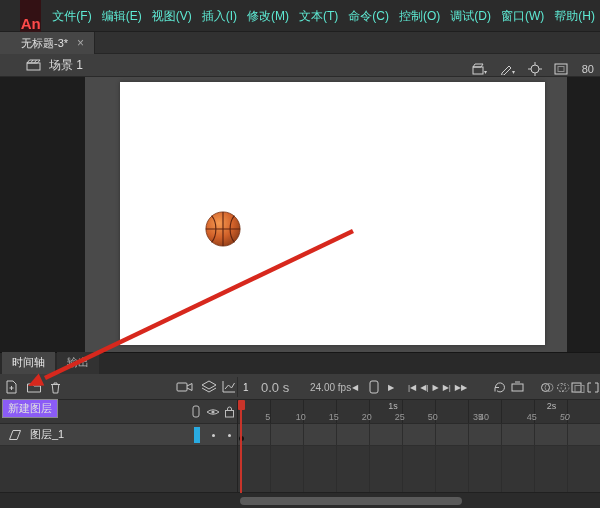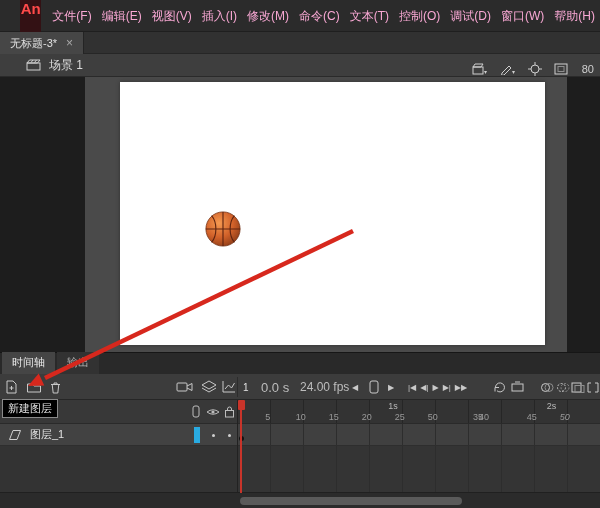--- a/index.html
+++ b/index.html
@@ -2,28 +2,28 @@
 <html><head>
 <meta charset="utf-8">
 <style>
   *{margin:0;padding:0;box-sizing:border-box;}
   html,body{width:600px;height:508px;}
   body{font-family:"Liberation Sans","DejaVu Sans",sans-serif;background:#333;overflow:hidden;}
   .app{position:relative;width:600px;height:508px;background:#333;overflow:hidden;}
 
   
   .menubar{position:absolute;top:0;left:0;right:0;height:32px;background:#2b2b2b;border-bottom:1px solid #1f1f1f;display:flex;align-items:center;}
-  .logo{width:34px;height:32px;background:#331114;color:#ff4a4a;font-weight:bold;font-size:15px;display:flex;align-items:flex-start;justify-content:center;margin-left:20px;}
+  .logo{width:34px;height:32px;background:#331114;color:#ff4a4a;font-weight:bold;font-size:15px;display:flex;align-items:flex-end;justify-content:center;margin-left:20px;}
   .menu-items{display:flex;align-items:center;height:100%;margin-left:6px;}
-  .menu-item{padding:0 5px;font-size:12px;color:#f9a8d4;line-height:32px;white-space:nowrap;cursor:default;}
+  .menu-item{padding:0 5px;font-size:12px;color:#5eead4;line-height:32px;white-space:nowrap;cursor:default;}
 
   
   .tabbar{position:absolute;top:32px;left:0;right:0;height:22px;background:#313131;border-bottom:1px solid #262626;}
   .doc-tab{position:absolute;left:0;top:0;height:22px;background:#464646;display:flex;align-items:center;gap:9px;padding:0 10px;border-right:1px solid #242424;}
-  .doc-title{font-size:11px;color:#e0e0e0;white-space:nowrap;}
+  .doc-title{font-size:11px;color:#e0e0e0;white-space:nowrap;margin-left:11px;}
   .doc-close{font-size:12px;color:#a8a8a8;cursor:pointer;line-height:1;}
 
   
   .scenebar{position:absolute;top:54px;left:0;right:0;height:23px;background:#3e3e3e;border-bottom:1px solid #2a2a2a;display:flex;align-items:center;padding:0 6px 0 26px;}
   .scene-label{margin-left:8px;font-size:12px;color:#dcdcdc;white-space:nowrap;}
   .scene-right{margin-left:auto;display:flex;align-items:center;gap:12px;margin-top:8px;}
   .zoom-value{font-size:11px;color:#cfcfcf;margin-left:2px;}
   .iconbtn{display:inline-flex;align-items:center;justify-content:center;cursor:pointer;}
 
   
@@ -43,21 +43,21 @@
   .tl-tab{font-size:11px;color:#aeaeae;padding:3px 10px 4px;background:#323232;white-space:nowrap;cursor:pointer;}
   .tl-tab.active{background:#454545;color:#e8e8e8;}
 
   .tl-controls{position:absolute;top:21px;left:0;right:0;height:26px;background:#3c3c3c;border-bottom:1px solid #262626;}
   .ctl{position:absolute;top:4px;height:18px;display:flex;align-items:center;justify-content:center;color:#c9c9c9;cursor:pointer;}
   .txt{cursor:default;}
   .c-newlayer{left:4px}.c-newfolder{left:26px}.c-delete{left:48px}
   .c-camera{left:176px}.c-depth{left:201px}.c-graph{left:221px}
   .c-frame{left:243px;font-size:10px;color:#e2e2e2}
   .c-time{left:261px;font-size:13px;color:#bdbdbd;white-space:nowrap}
-  .c-fps{left:300px;font-size:12px;color:#bdbdbd;white-space:nowrap}
+  .c-fps{left:310px;font-size:10px;color:#bdbdbd;white-space:nowrap}
   .c-prev{left:352px;font-size:8px}
   .c-stagebtn{left:369px}
   .c-next{left:388px;font-size:8px}
   .transport{position:absolute;left:408px;top:4px;height:18px;display:flex;align-items:center;gap:4px;}
   .transport-btn{font-size:8px;color:#c9c9c9;cursor:pointer;white-space:nowrap;}
   .c-loop1{left:492px}.c-loop2{left:510px}
   .c-on1{left:540px}.c-on2{left:556px}.c-on3{left:571px}.c-on4{left:586px}
   .vdiv{position:absolute;top:3px;height:20px;width:1px;background:#2c2c2c;}
 
   
@@ -80,41 +80,41 @@
   .ruler-num{position:absolute;bottom:1px;font-size:9px;color:#9a9a9a;transform:translateX(-50%);}
   .frames-row{position:absolute;top:24px;left:0;right:0;height:22px;background:repeating-linear-gradient(to right,#404040 0 32px,#2d2d2d 32px 33px);border-bottom:1px solid #2e2e2e;}
   .keyframe-dot{position:absolute;left:1px;bottom:4px;width:5px;height:5px;border-radius:50%;background:#121212;}
   .frames-empty{position:absolute;top:46px;left:0;right:0;bottom:0;background:repeating-linear-gradient(to right,#343434 0 32px,#2d2d2d 32px 33px);}
   .playhead-handle{position:absolute;left:0;top:0;width:7px;height:10px;background:#c8342a;border-radius:1px;z-index:6;cursor:grab;}
   .playhead-line{position:absolute;left:2px;top:0;width:2px;height:100%;background:#c8342a;z-index:5;}
 
   .tl-scroll{position:absolute;bottom:0;left:0;right:0;height:16px;background:#2b2b2b;border-top:1px solid #202020;}
   .scroll-thumb{position:absolute;left:240px;top:4px;width:222px;height:8px;background:#5a5a5a;border-radius:4px;cursor:grab;}
 
-  .tooltip{position:absolute;left:2px;top:46px;background:#000000;border:1px solid #8a8a8a;color:#e0e0e0;font-size:11px;padding:1px 5px;z-index:40;white-space:nowrap;}
+  .tooltip{position:absolute;left:2px;top:46px;background:#8b5cf6;border:1px solid #8a8a8a;color:#e0e0e0;font-size:11px;padding:1px 5px;z-index:40;white-space:nowrap;}
 
   svg{display:block;}
 </style>
 </head>
 <body>
 
 <div class="app">
 
   <header class="menubar">
     <div class="logo">
       <span>An</span>
     </div>
     <nav class="menu-items">
         <div class="menu-item">文件(F)</div>
         <div class="menu-item">编辑(E)</div>
         <div class="menu-item">视图(V)</div>
         <div class="menu-item">插入(I)</div>
         <div class="menu-item">修改(M)</div>
+        <div class="menu-item">文本(T)</div>
         <div class="menu-item">命令(C)</div>
-        <div class="menu-item">文本(T)</div>
         <div class="menu-item">控制(O)</div>
         <div class="menu-item">调试(D)</div>
         <div class="menu-item">窗口(W)</div>
         <div class="menu-item">帮助(H)</div>
       </nav>
   </header>
 
   <div class="tabbar">
     <div class="doc-tab">
       <span class="doc-title">无标题-3*</span>

